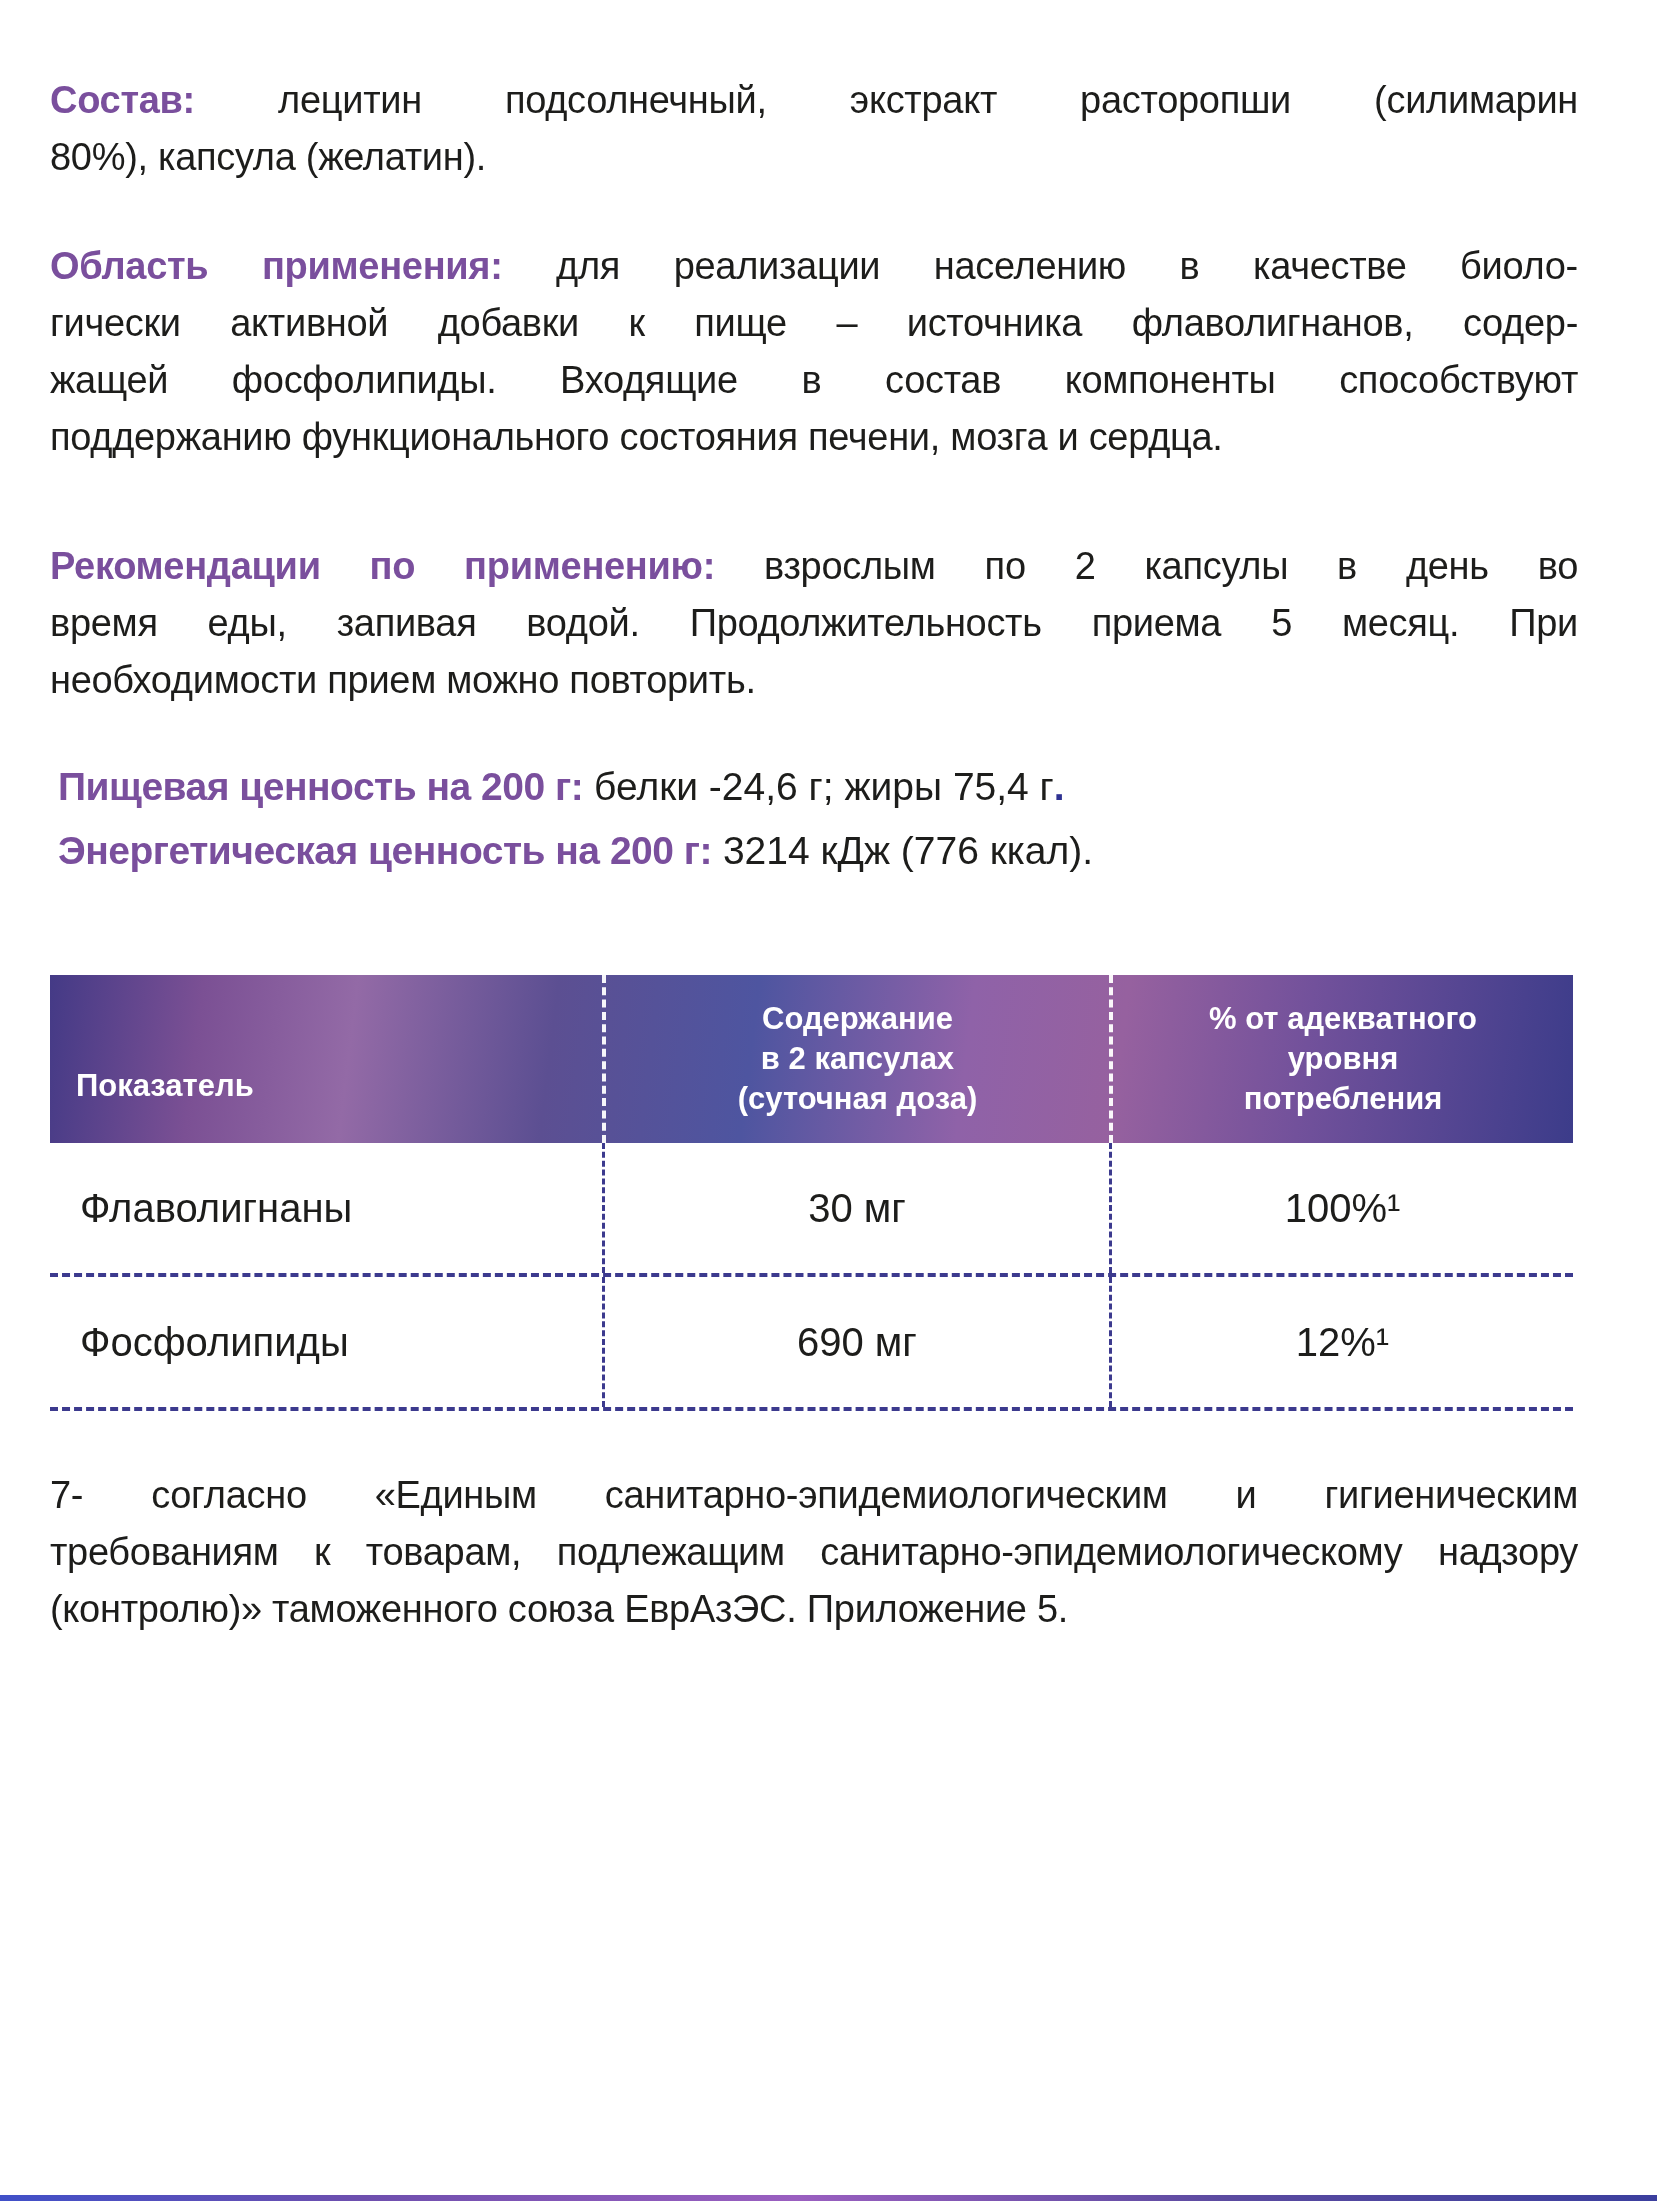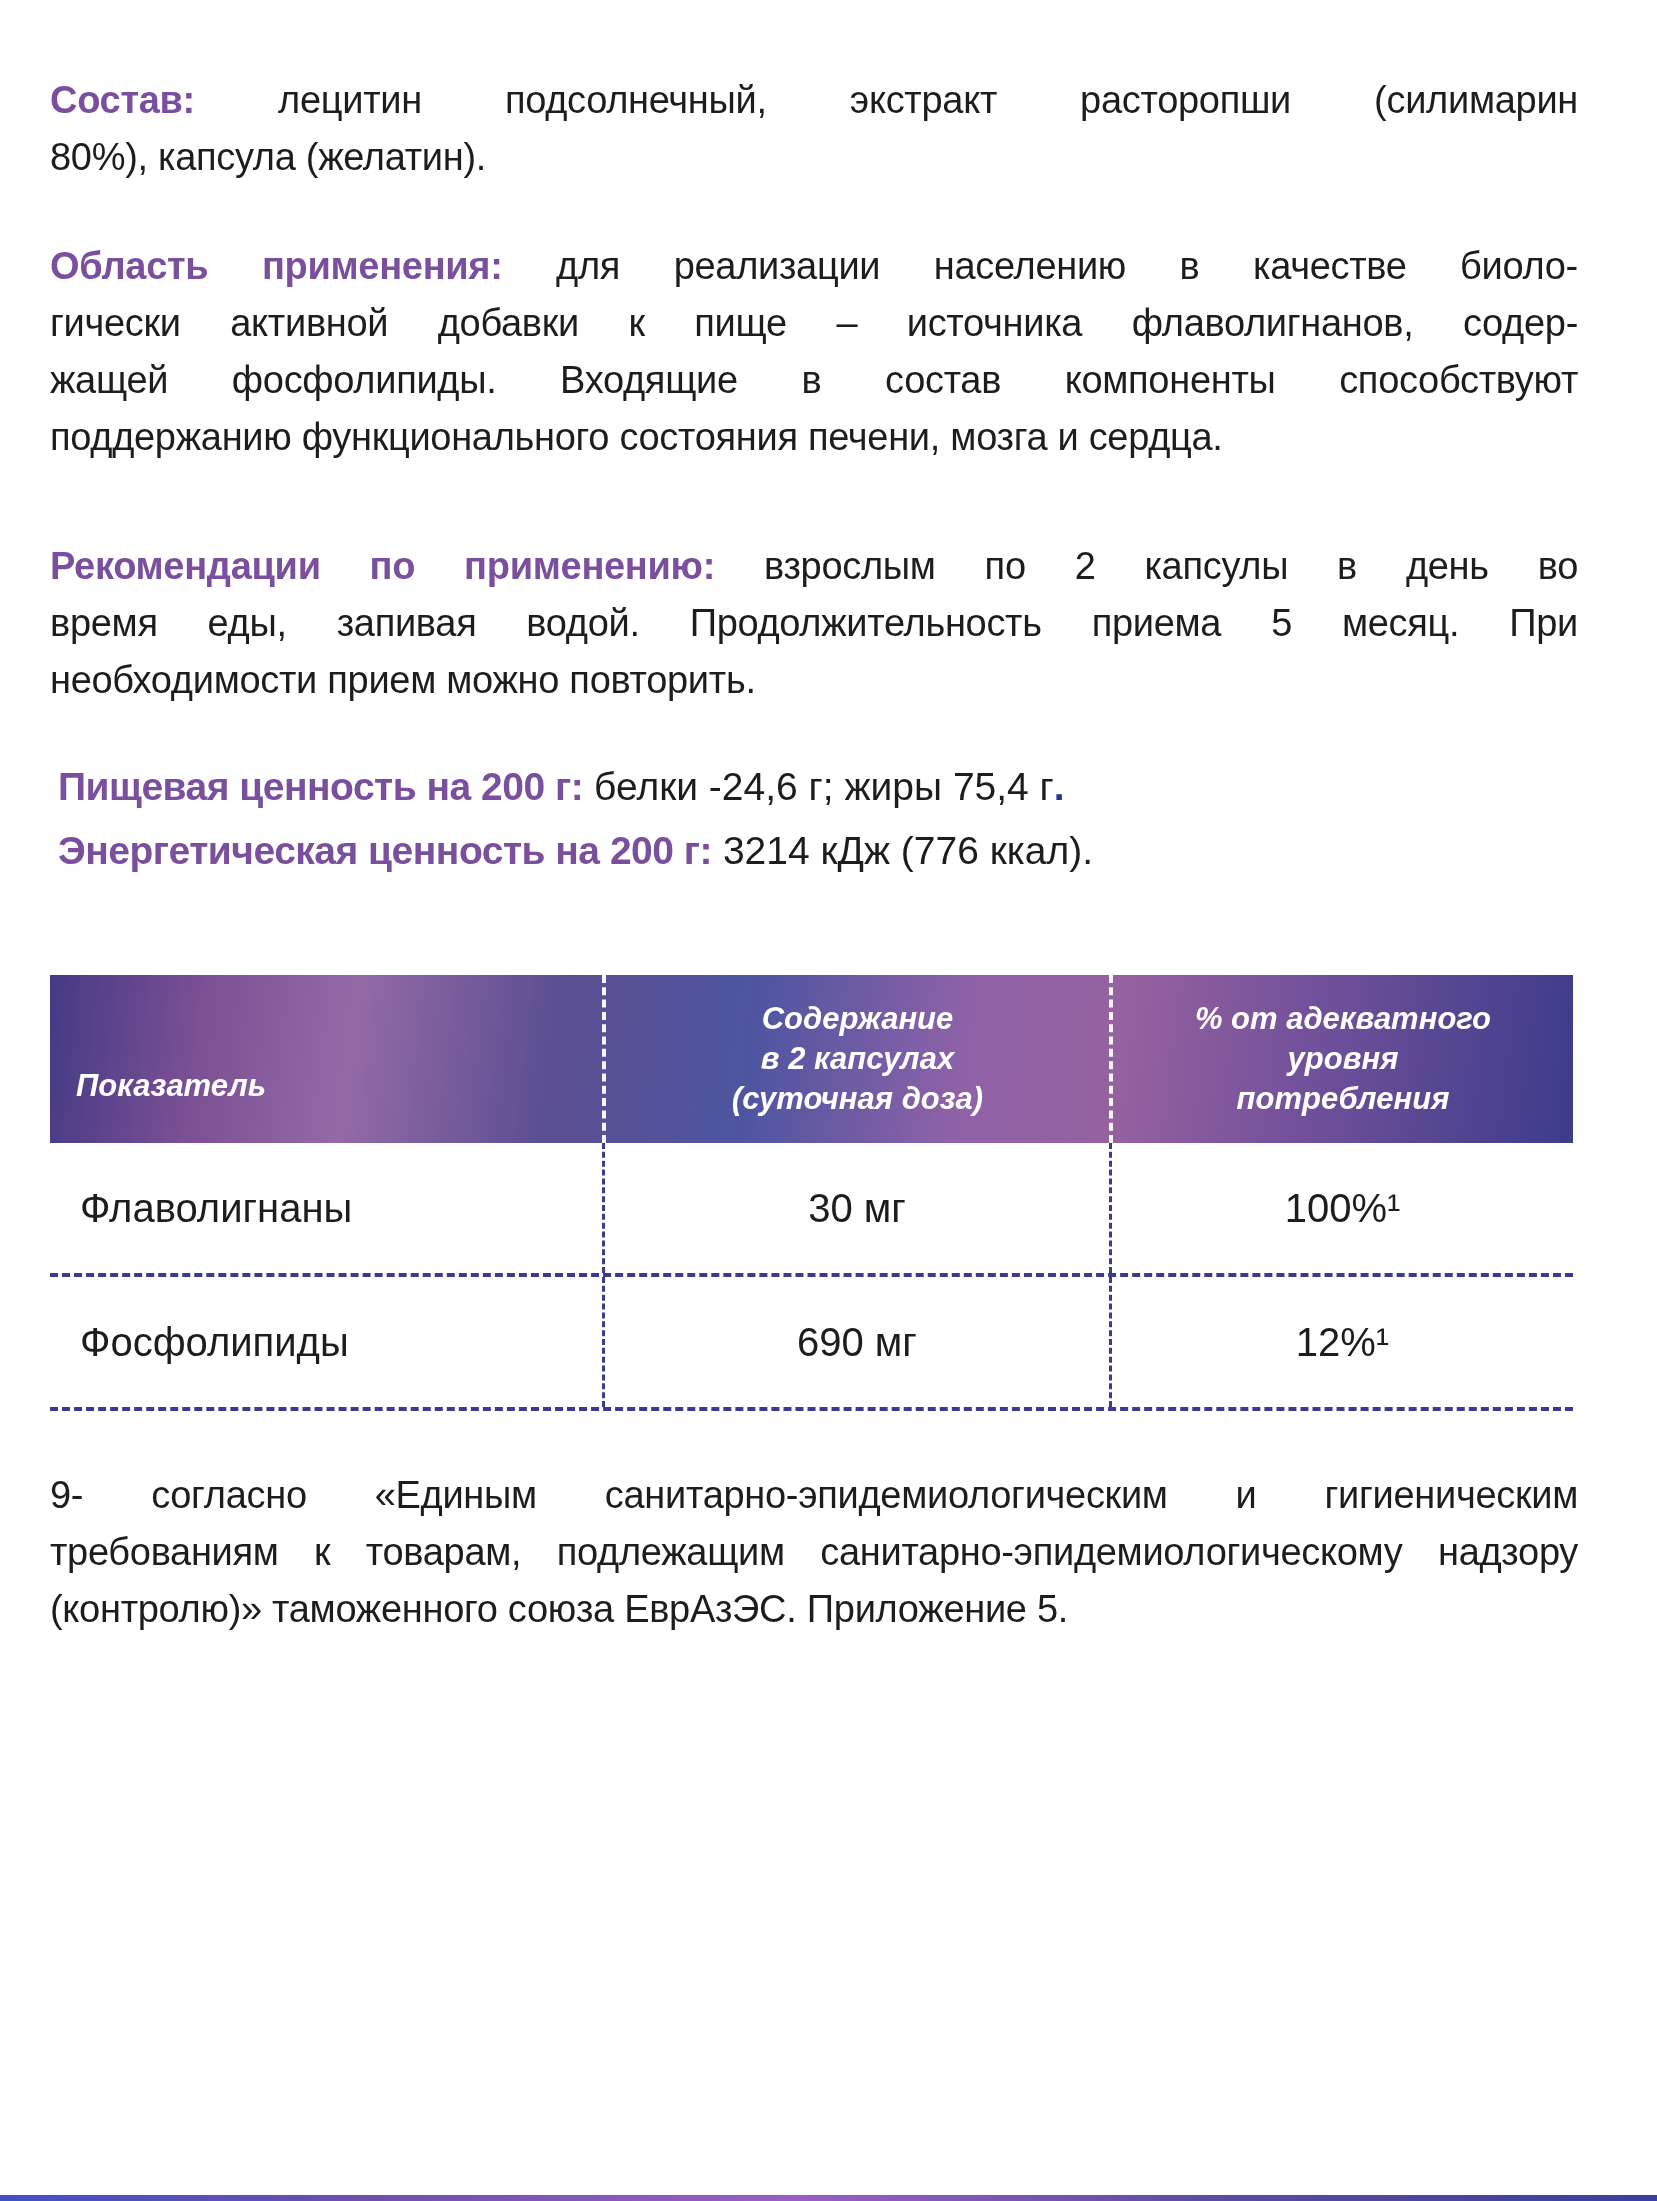--- a/index.html
+++ b/index.html
@@ -47,21 +47,21 @@
       #936aa6 20%,
       #5c4f92 33%,
       #4e55a0 46%,
       var(--table-gradient-mid) 60%,
       #96619f 70%,
       #72519b 82%,
       var(--table-gradient-end) 100%);
     color:var(--table-header-text);
     font-weight:700;font-size:31px;line-height:40px;
   }
-  .th{display:flex;align-items:center;justify-content:center;text-align:center;white-space:pre-line;font-style:italic;}
+  .th{display:flex;align-items:center;justify-content:center;text-align:center;white-space:pre-line;}
   .th.first{align-items:flex-end;justify-content:flex-start;text-align:left;padding:0 0 37px 26px;}
   .th.sep{border-left:4px dashed rgba(255,255,255,0.95);}
   .trow{
     display:grid;grid-template-columns:552px 507px 464px;
     height:134px;font-size:40px;
     border-bottom:4px dashed var(--table-dash-blue);
   }
   .td{display:flex;align-items:center;justify-content:center;text-align:center;}
   .td.first{justify-content:flex-start;text-align:left;padding-left:30px;}
   .td.sep{border-left:3px dashed var(--table-dash-blue);}
@@ -119,20 +119,20 @@
       <div class="td sep">100%¹</div>
     </div>
     <div class="trow">
       <div class="td first">Фосфолипиды</div>
       <div class="td sep">690 мг</div>
       <div class="td sep">12%¹</div>
     </div>
   </div>
 
   <p class="footnote">
-    <span class="tline">9- согласно «Единым санитарно-эпидемиологическим и гигиеническим</span>
+    <span class="tline">7- согласно «Единым санитарно-эпидемиологическим и гигиеническим</span>
     <span class="tline">требованиям к товарам, подлежащим санитарно-эпидемиологическому надзору</span>
     <span class="tline last">(контролю)» таможенного союза ЕврАзЭС. Приложение 5.</span>
   </p>
 
 </div>
 
 <div class="bottom-strip"></div>
 
 </body></html>

